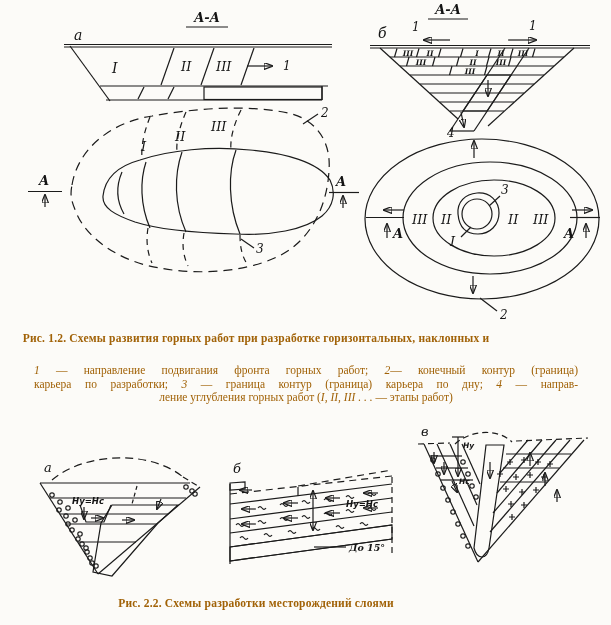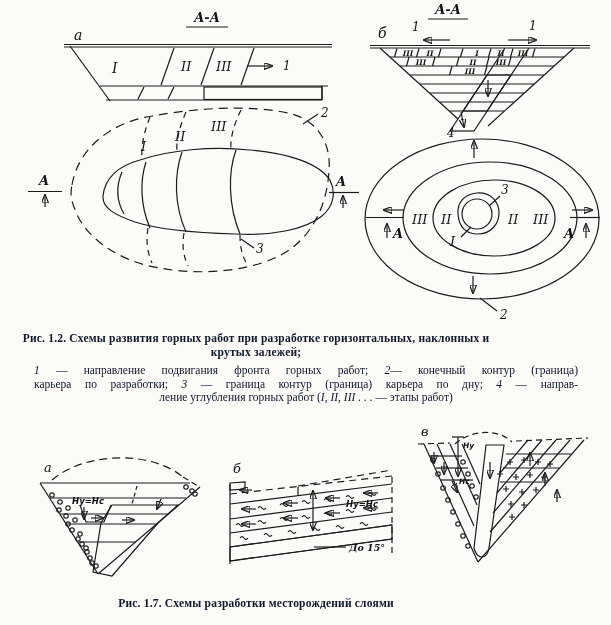--- a/index.html
+++ b/index.html
@@ -1,17 +1,17 @@
 <!DOCTYPE html>
 <html><head>
 <meta charset="utf-8">
 <style>
   html,body{margin:0;padding:0;background:#e8e6e0;}
   .page{position:relative;width:611px;height:625px;background:#fcfbf8;overflow:hidden;
-        font-family:"Liberation Serif",serif;color:#0f172a;}
+        font-family:"Liberation Serif",serif;color:#a16207;}
   svg.art{position:absolute;left:0;top:0;}
   svg.art line,svg.art path,svg.art ellipse,svg.art rect,svg.art circle,svg.art polygon,svg.art polyline{
       stroke:#1b1b1b;fill:none;stroke-width:1.2;}
   svg.art text{stroke:none;fill:#141414;}
   .it14{font:italic 14px "DejaVu Serif",serif;}
   .it13{font:italic 13px "DejaVu Serif",serif;}
   .it12{font:italic 12px "DejaVu Serif",serif;}
   .aa{font:italic bold 13px "DejaVu Serif",serif;}
   .rom{font:italic bold 7.5px "DejaVu Serif",serif;text-anchor:middle;}
   .hlb{font:italic bold 8.5px "DejaVu Sans",sans-serif;text-anchor:middle;}
@@ -349,26 +349,25 @@
     <line x1="490" y1="462" x2="490" y2="478" marker-end="url(#ah)"></line>
     <line x1="530" y1="466" x2="530" y2="453" marker-end="url(#ah)"></line>
     <line x1="545" y1="486" x2="545" y2="473" marker-end="url(#ah)"></line>
     <line x1="557" y1="502" x2="557" y2="490" marker-end="url(#ah)"></line>
   </g>
 </g>
 </svg>
 
 <div class="cap" style="top:331px">
   <div>Рис. 1.2. Схемы развития горных работ при разработке горизонтальных, наклонных и</div>
-  <div>крутых залежей;</div>
 </div>
 
 <div class="legend">
   <div class="lg-line jl"><span class="num">1</span><span> — направление подвигания фронта горных работ; </span><span class="num">2</span><span>— конечный контур (граница)</span></div>
   <div class="lg-line jl"><span>карьера по разработки; </span><span class="num">3</span><span> — граница контур (граница) карьера по дну; </span><span class="num">4</span><span> — направ-</span></div>
   <div class="lg-line cl"><span>ление углубления горных работ (</span><span class="stg">I, II, III . . .</span><span> — этапы работ)</span></div>
 </div>
 
 <div class="cap" style="top:596px">
-  <div>Рис. 1.7. Схемы разработки месторождений слоями</div>
+  <div>Рис. 2.2. Схемы разработки месторождений слоями</div>
 </div>
 
 </div>
 
 </body></html>

